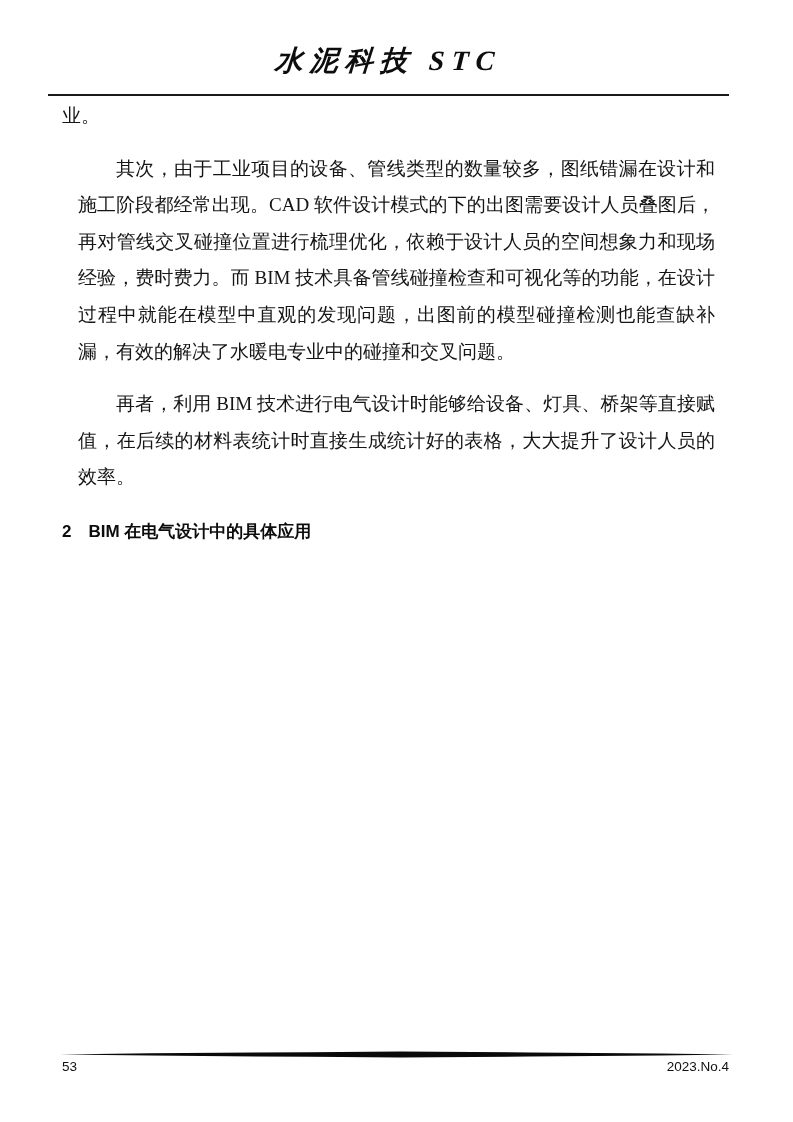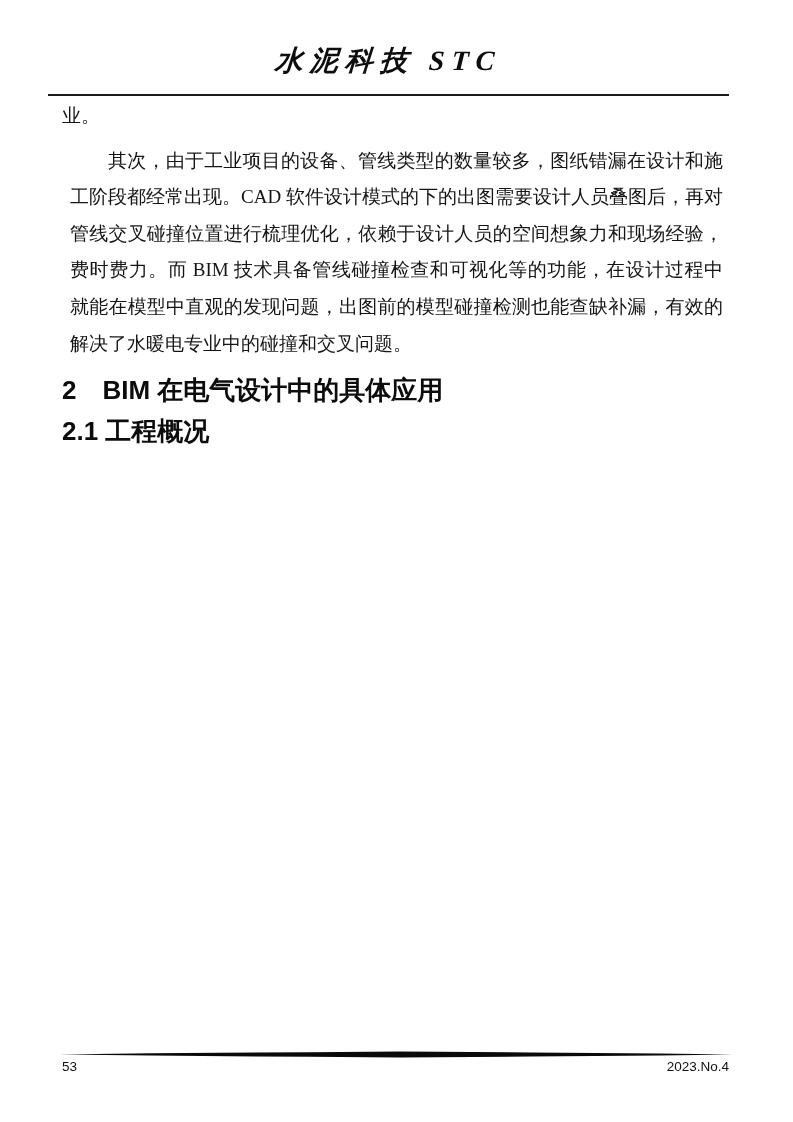--- a/index.html
+++ b/index.html
@@ -49,32 +49,32 @@
     position: absolute;
     top: 98px;
     left: 62px;
     width: 669px;
     font-size: 19px;
     line-height: 36.6px;
     text-align: justify;
     color: #151515;
   }
   .para {
-    margin: 8px;
+    margin: 16px;
     text-indent: 2em;
   }
   .para-cont {
     margin: 0;
     text-indent: 0;
   }
   .heading-1, .heading-2 {
     margin: 1px 0 1px 0;
     font-family: "Liberation Sans", sans-serif;
     font-weight: bold;
-    font-size: 26px;
+    font-size: 17px;
     line-height: 40px;
     color: #0c0c0c;
     text-align: left;
     text-indent: 0;
   }
 
   
   .footer-rule {
     position: absolute;
     top: 1051px;
@@ -113,25 +113,25 @@
     <span class="journal-title">水泥科技 STC</span>
   </div>
   <div class="header-rule"></div>
 
   <div class="doc-body">
 
     <p class="para-cont">业。</p>
 
     <p class="para">其次，由于工业项目的设备、管线类型的数量较多，图纸错漏在设计和施工阶段都经常出现。CAD 软件设计模式的下的出图需要设计人员叠图后，再对管线交叉碰撞位置进行梳理优化，依赖于设计人员的空间想象力和现场经验，费时费力。而 BIM 技术具备管线碰撞检查和可视化等的功能，在设计过程中就能在模型中直观的发现问题，出图前的模型碰撞检测也能查缺补漏，有效的解决了水暖电专业中的碰撞和交叉问题。</p>
 
+    <p class="para">再者，利用 BIM 技术进行电气设计时能够给设备、灯具、桥架等直接赋值，在后续的材料表统计时直接生成统计好的表格，大大提升了设计人员的效率。</p>
 
 
     <h2 class="heading-1">2　BIM 在电气设计中的具体应用</h2>
 
-    <h3 class="heading-2">2.1 工程概况</h3>
 
 
 
   </div>
 
   <svg class="footer-rule" viewBox="0 0 673 8" preserveAspectRatio="none" aria-hidden="true">
     <polygon points="0,3.6 90,2.2 250,1.2 340,0.6 470,1.4 600,2.4 673,3.4 600,4.6 470,5.6 340,6.4 250,5.8 90,4.6" fill="#0a0a0a"></polygon>
   </svg>
   <div class="footer-row">
     <span class="page-number">53</span>

